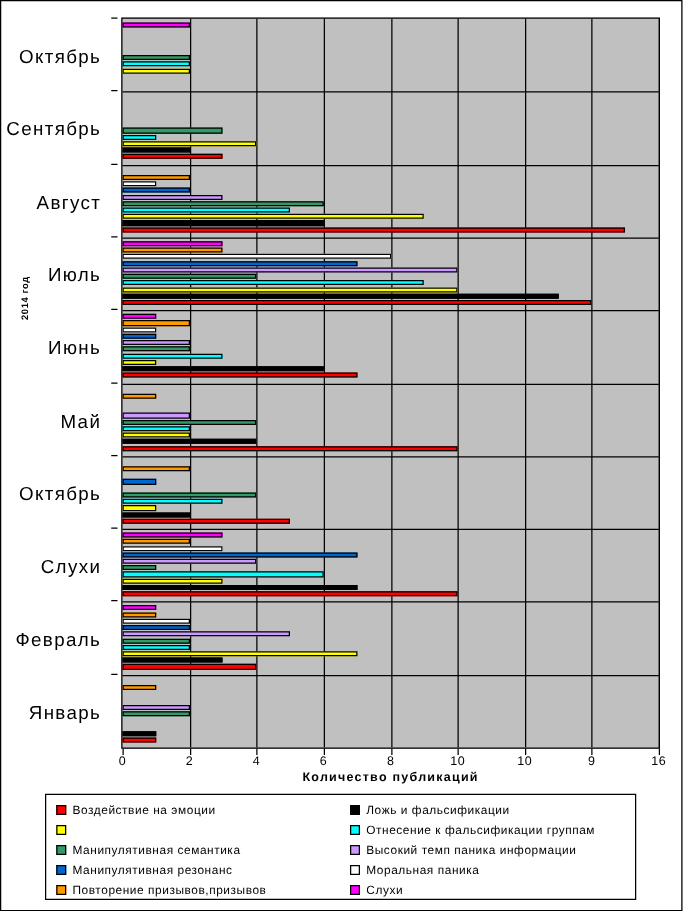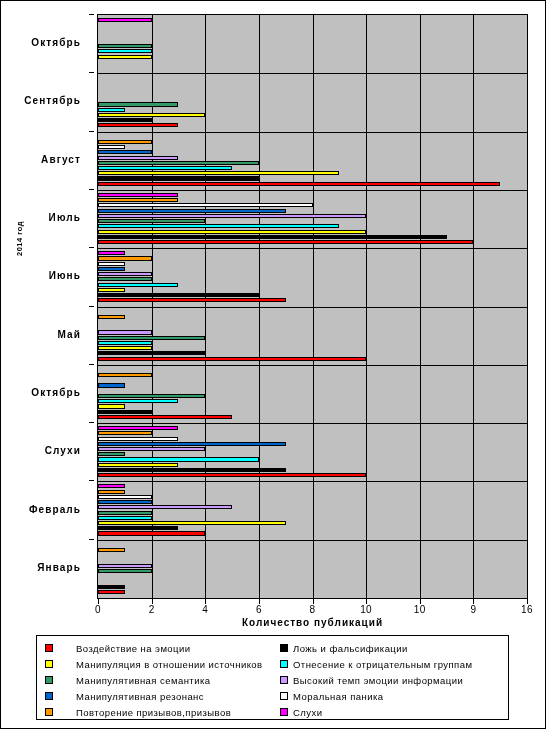--- a/index.html
+++ b/index.html
@@ -34,24 +34,24 @@
   }
   .bar{
     position:absolute;left:0;
     box-sizing:border-box;
     border:1px solid #000;
   }
   
   .ylab{
     position:absolute;
     text-align:right;
-    font-size:10px;
+    font-size:15px;
     letter-spacing:1.1px;
     color:#000;
-    font-weight:bold;
+    font-weight:normal;
     white-space:nowrap;
     right:0;
   }
   #ycat{
     position:absolute;left:0px;top:13px;width:92px;height:585px;
   }
   .ytick{
     position:absolute;left:88px;width:5px;height:1px;background:#000;
   }
   #xticks{position:absolute;left:96px;top:598px;width:431px;height:8px;}
@@ -79,21 +79,21 @@
     border:1px solid #000;background:#fff;
     box-sizing:border-box;
     padding:4px 0 0 0;
   }
   .legrow{
     display:flex;height:16px;align-items:center;
   }
   .legcell{
     display:flex;align-items:center;
   }
-  .legcell.c1{width:243px;padding-left:8px;box-sizing:border-box;gap:18px;}
+  .legcell.c1{width:243px;padding-left:8px;box-sizing:border-box;}
   .legcell.c2{width:228px;}
   .swatch{
     width:8px;height:8px;border:1px solid #000;
     margin-right:5px;flex:0 0 auto;box-sizing:border-box;
   }
   .legtext{
     font-size:9.5px;color:#000;letter-spacing:.45px;white-space:nowrap;
   }
 </style>
 </head>
@@ -254,35 +254,34 @@
           <span class="legtext">Воздействие на эмоции</span>
         </div>
         <div class="legcell c2">
           <span class="swatch" style="background: rgb(0, 0, 0);"></span>
           <span class="legtext">Ложь и фальсификации</span>
         </div>
       </div>
       <div class="legrow">
         <div class="legcell c1">
           <span class="swatch" style="background: rgb(255, 255, 0);"></span>
-          <span class="legtext">Манипуляция в отношении источников</span>
         </div>
         <div class="legcell c2">
           <span class="swatch" style="background: rgb(0, 255, 255);"></span>
-          <span class="legtext">Отнесение к отрицательным группам</span>
+          <span class="legtext">Отнесение к фальсификации группам</span>
         </div>
       </div>
       <div class="legrow">
         <div class="legcell c1">
           <span class="swatch" style="background: rgb(51, 153, 102);"></span>
           <span class="legtext">Манипулятивная семантика</span>
         </div>
         <div class="legcell c2">
           <span class="swatch" style="background: rgb(204, 153, 255);"></span>
-          <span class="legtext">Высокий темп эмоции информации</span>
+          <span class="legtext">Высокий темп паника информации</span>
         </div>
       </div>
       <div class="legrow">
         <div class="legcell c1">
           <span class="swatch" style="background: rgb(0, 102, 204);"></span>
           <span class="legtext">Манипулятивная резонанс</span>
         </div>
         <div class="legcell c2">
           <span class="swatch" style="background: rgb(255, 255, 255);"></span>
           <span class="legtext">Моральная паника</span>

